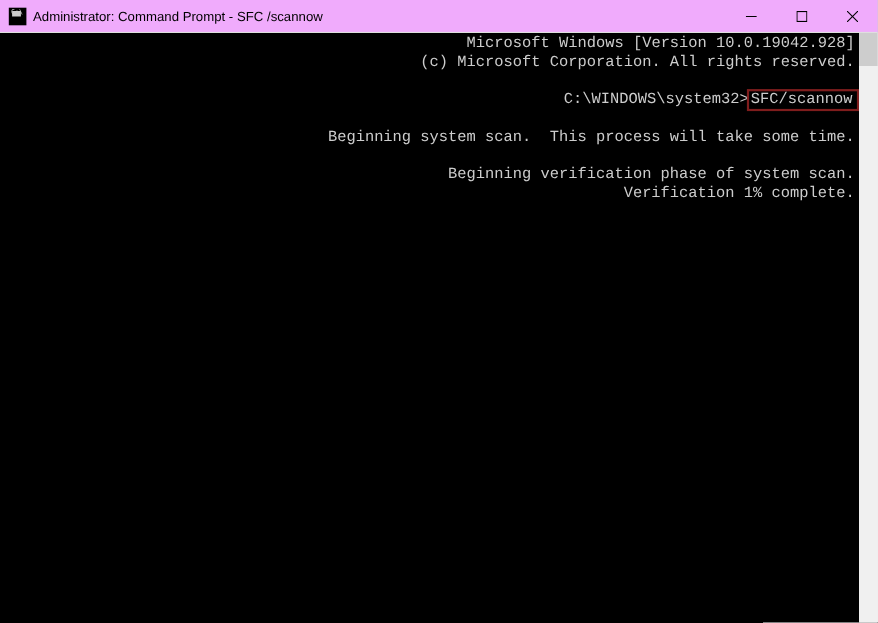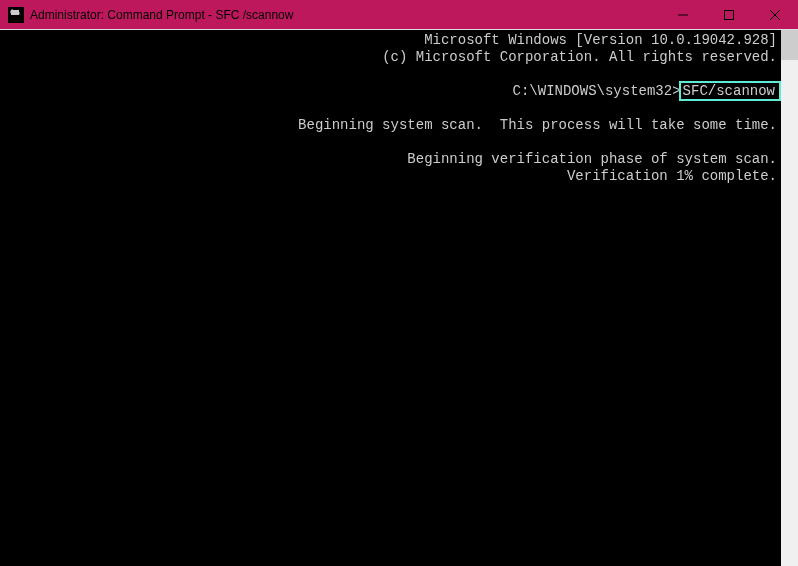--- a/index.html
+++ b/index.html
@@ -11,21 +11,21 @@
       font-family: "Segoe UI", Tahoma, sans-serif;
       background: #fff;
       width: 798px;
       height: 566px;
       overflow: hidden;
       display: flex;
       flex-direction: column;
     }
     .titlebar {
       height: 30px;
-      background: #be185d;
+      background: #f0abfc;
       display: flex;
       align-items: center;
       border-bottom: 1px solid #dfdfdf;
       user-select: none;
     }
     .titlebar-icon {
       width: 16px;
       height: 16px;
       margin-left: 8px;
       margin-right: 6px;
@@ -101,21 +101,21 @@
     }
     .scroll-thumb {
       position: absolute;
       top: 0;
       left: 0;
       right: 0;
       height: 30px;
       background: #cdcdcd;
     }
     .highlight-cmd {
-      border: 2px solid #5eead4;
+      border: 2px solid #7f1d1d;
       padding: 0 4px 0 2px;
       margin: -2px -4px -2px -2px;
     }
     .line {
       display: block;
     }
   </style>
 </head>
 <body>
 

